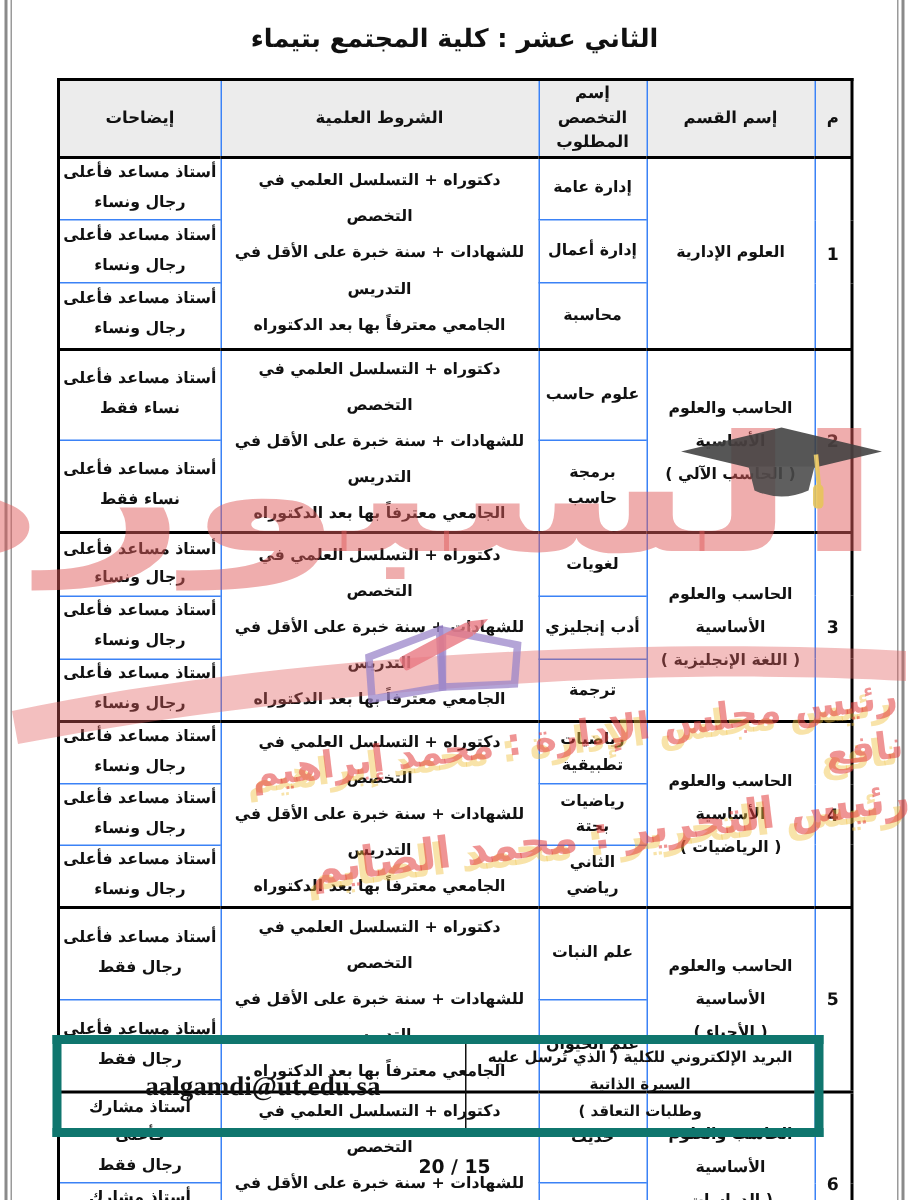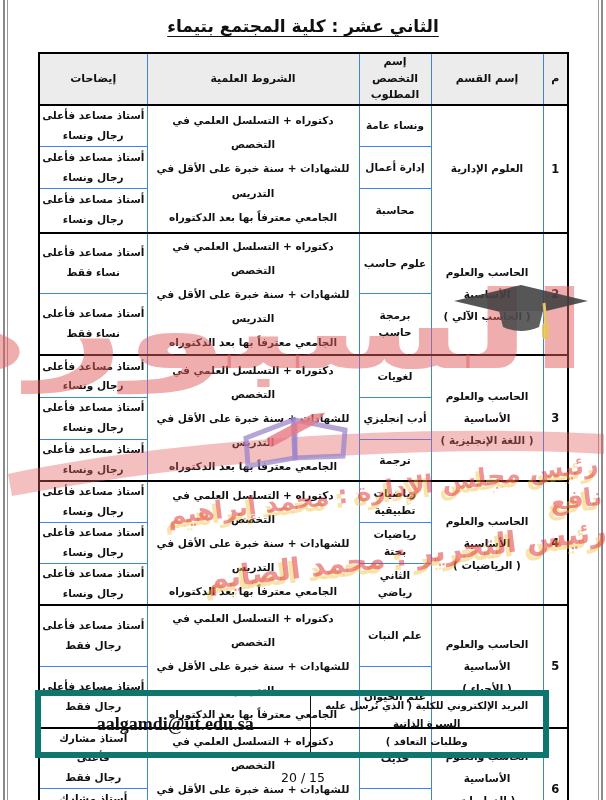--- a/index.html
+++ b/index.html
@@ -9,21 +9,21 @@
   }
   
   .pb{position:absolute;top:0;bottom:0;width:2px;background:#8a8a8a;}
   .pb.l1{left:3px;} .pb.l2{left:7px;width:1px;background:#9a9a9a;}
   .pb.r1{right:3px;} .pb.r2{right:7px;width:1px;background:#9a9a9a;}
 
   .title{
     position:absolute;top:16px;left:0;right:0;text-align:center;direction:rtl;
     font-size:17px;font-weight:bold;
   }
-  .title span{text-decoration:underline;text-underline-offset:4px;}
+  .title span{text-underline-offset:4px;}
 
   table.main{
     position:absolute;top:52px;left:38px;width:529px;
     border-collapse:collapse;direction:rtl;table-layout:fixed;
     border:2px solid #000;
   }
   table.main th,table.main td{
     border:1px solid #3b82f6;text-align:center;vertical-align:middle;
     font-weight:bold;color:#111;padding:0 2px;overflow:hidden;
   }
@@ -40,21 +40,21 @@
     position:absolute;top:690px;left:35px;width:508px;height:50px;
     border-collapse:collapse;direction:rtl;table-layout:fixed;
     border:6px solid #0f766e;
   }
   table.foot td{border:1px solid #111;text-align:center;vertical-align:middle;font-weight:bold;}
   .f-label{font-size:10px;line-height:1.8;}
   .f-email{font-family:"Liberation Serif",serif;font-size:18px;direction:ltr;font-weight:normal;}
 
   .pagenum{
     position:absolute;top:770px;left:0;right:0;text-align:center;
-    font-size:12.5px;font-weight:normal;direction:ltr;
+    font-size:12.5px;font-weight:bold;direction:ltr;
   }
 
   
   .wm{position:absolute;pointer-events:none;}
   .wm-word{
     top:272px;right:18px;height:160px;direction:rtl;
     font-size:108px;font-weight:bold;line-height:1.1;white-space:nowrap;
     color:rgba(223,92,92,0.50);
     transform:scaleX(1.55);transform-origin:right center;
   }
@@ -97,21 +97,21 @@
 المطلوب</th>
       <th>الشروط العلمية</th>
       <th>إيضاحات</th>
     </tr>
   </thead>
   <tbody>
 
     <tr class="gtop" style="height:42px">
       <td class="c-num" rowspan="3">1</td>
       <td class="c-dept ml" rowspan="3">العلوم الإدارية</td>
-      <td class="c-spec ml">ونساء عامة</td>
+      <td class="c-spec ml">إدارة عامة</td>
       <td class="c-cond ml" rowspan="3">دكتوراه + التسلسل العلمي في التخصص
 للشهادات + سنة خبرة على الأقل في التدريس
 الجامعي معترفاً بها بعد الدكتوراه</td>
       <td class="c-note ml">أستاذ مساعد فأعلى
 رجال ونساء</td>
     </tr>
     <tr style="height:42px">
       <td class="c-spec ml">إدارة أعمال</td>
       <td class="c-note ml">أستاذ مساعد فأعلى
 رجال ونساء</td>

